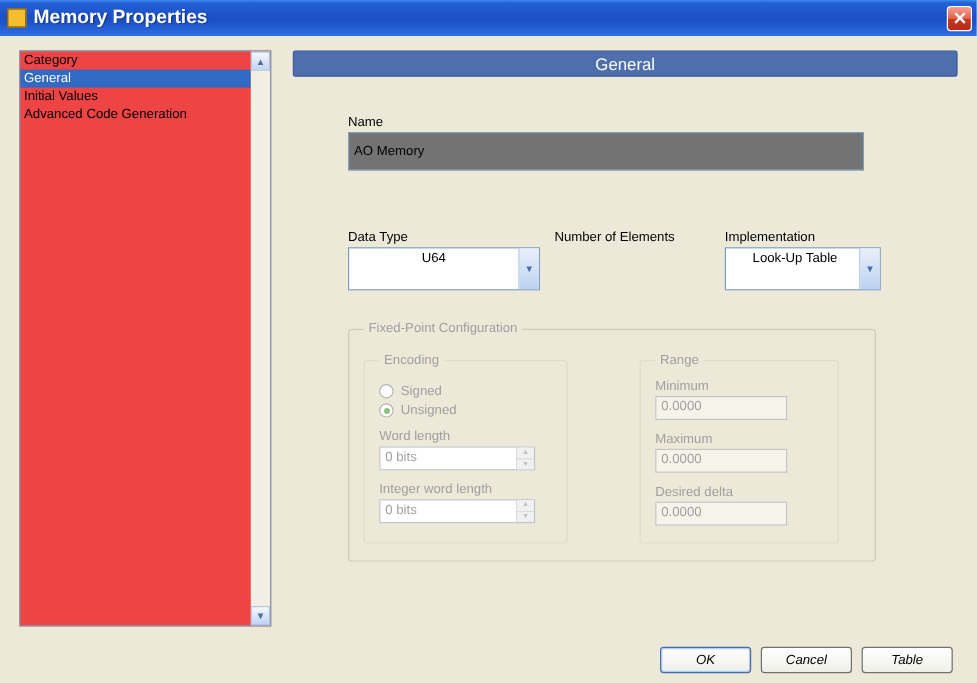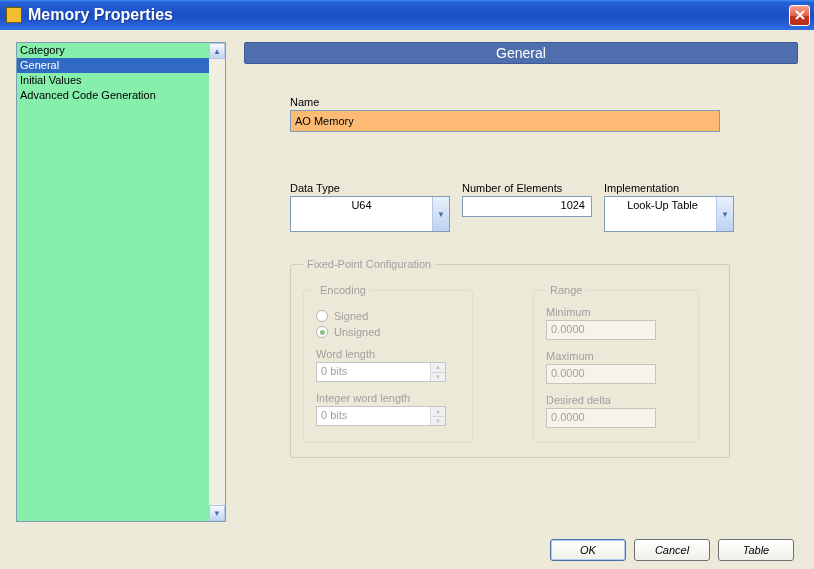--- a/index.html
+++ b/index.html
@@ -50,21 +50,21 @@
   .window-body {
     display: flex;
     padding: 12px 16px 12px 16px;
     height: calc(100% - 30px - 38px);
   }
 
   
   .category-container {
     width: 210px; height: 480px;
     border: 1px solid #7f9db9;
-    background: #86efac;
+    background: #ef4444;
     display: flex;
   }
   .category-list {
     flex: 1;
     padding: 0;
     line-height: 13px;
   }
   .cat-head {
     padding: 1px 3px;
     color: #000;
@@ -107,22 +107,22 @@
   }
 
   .form-area { padding: 32px 8px 0 46px; }
 
   .lbl { color:#000; margin-bottom:2px; }
   .lbl.disabled { color:#a0a0a0; }
 
   .textfield {
     border:1px solid #7f9db9;
     padding: 2px 4px;
-    height: 22px;
-    background:#fdba74;
+    height: 32px;
+    background:#737373;
     font: inherit;
   }
 
   .select {
     display:flex;
     border:1px solid #7f9db9;
     height:36px;
     background:#fff;
   }
   .select .sel-text { flex:1; padding: 2px 4px; text-align:center;}
@@ -249,21 +249,20 @@
       <div class="row3">
         <div style="width:160px">
           <div class="lbl">Data Type</div>
           <div class="select">
             <div class="sel-text">U64</div>
             <div class="sel-btn">▼</div>
           </div>
         </div>
         <div style="width:130px">
           <div class="lbl">Number of Elements</div>
-          <div class="numfield">1024</div>
         </div>
         <div style="width:130px">
           <div class="lbl">Implementation</div>
           <div class="select right">
             <div class="sel-text">Look-Up Table</div>
             <div class="sel-btn">▼</div>
           </div>
         </div>
       </div>
 

